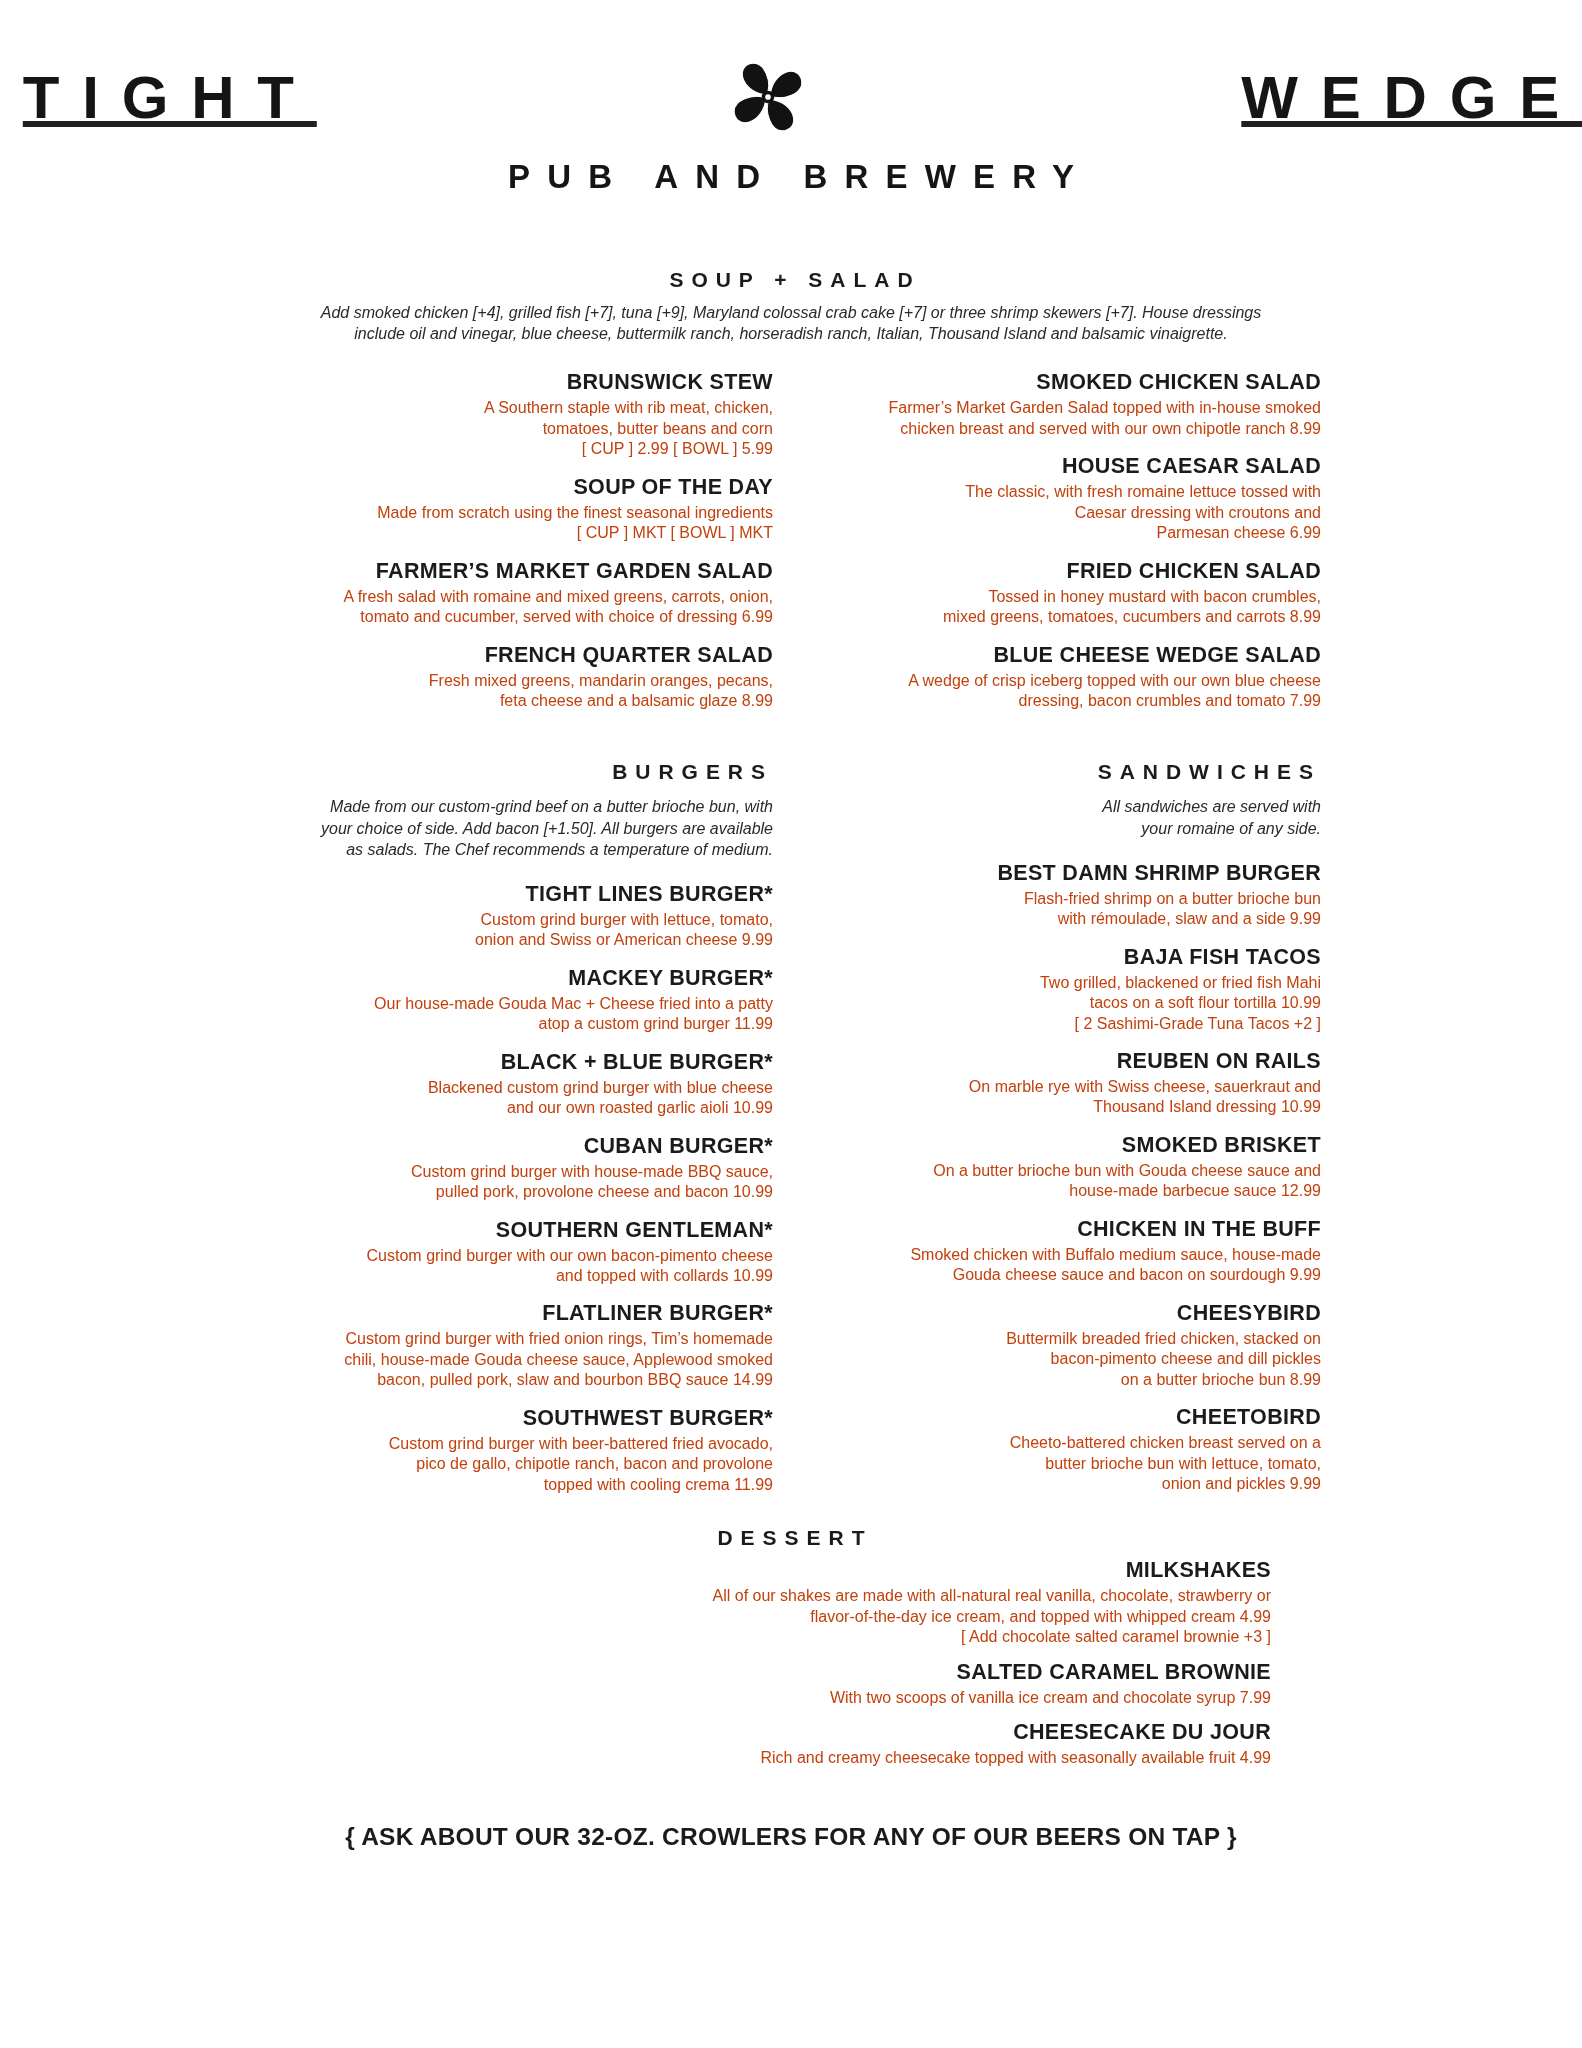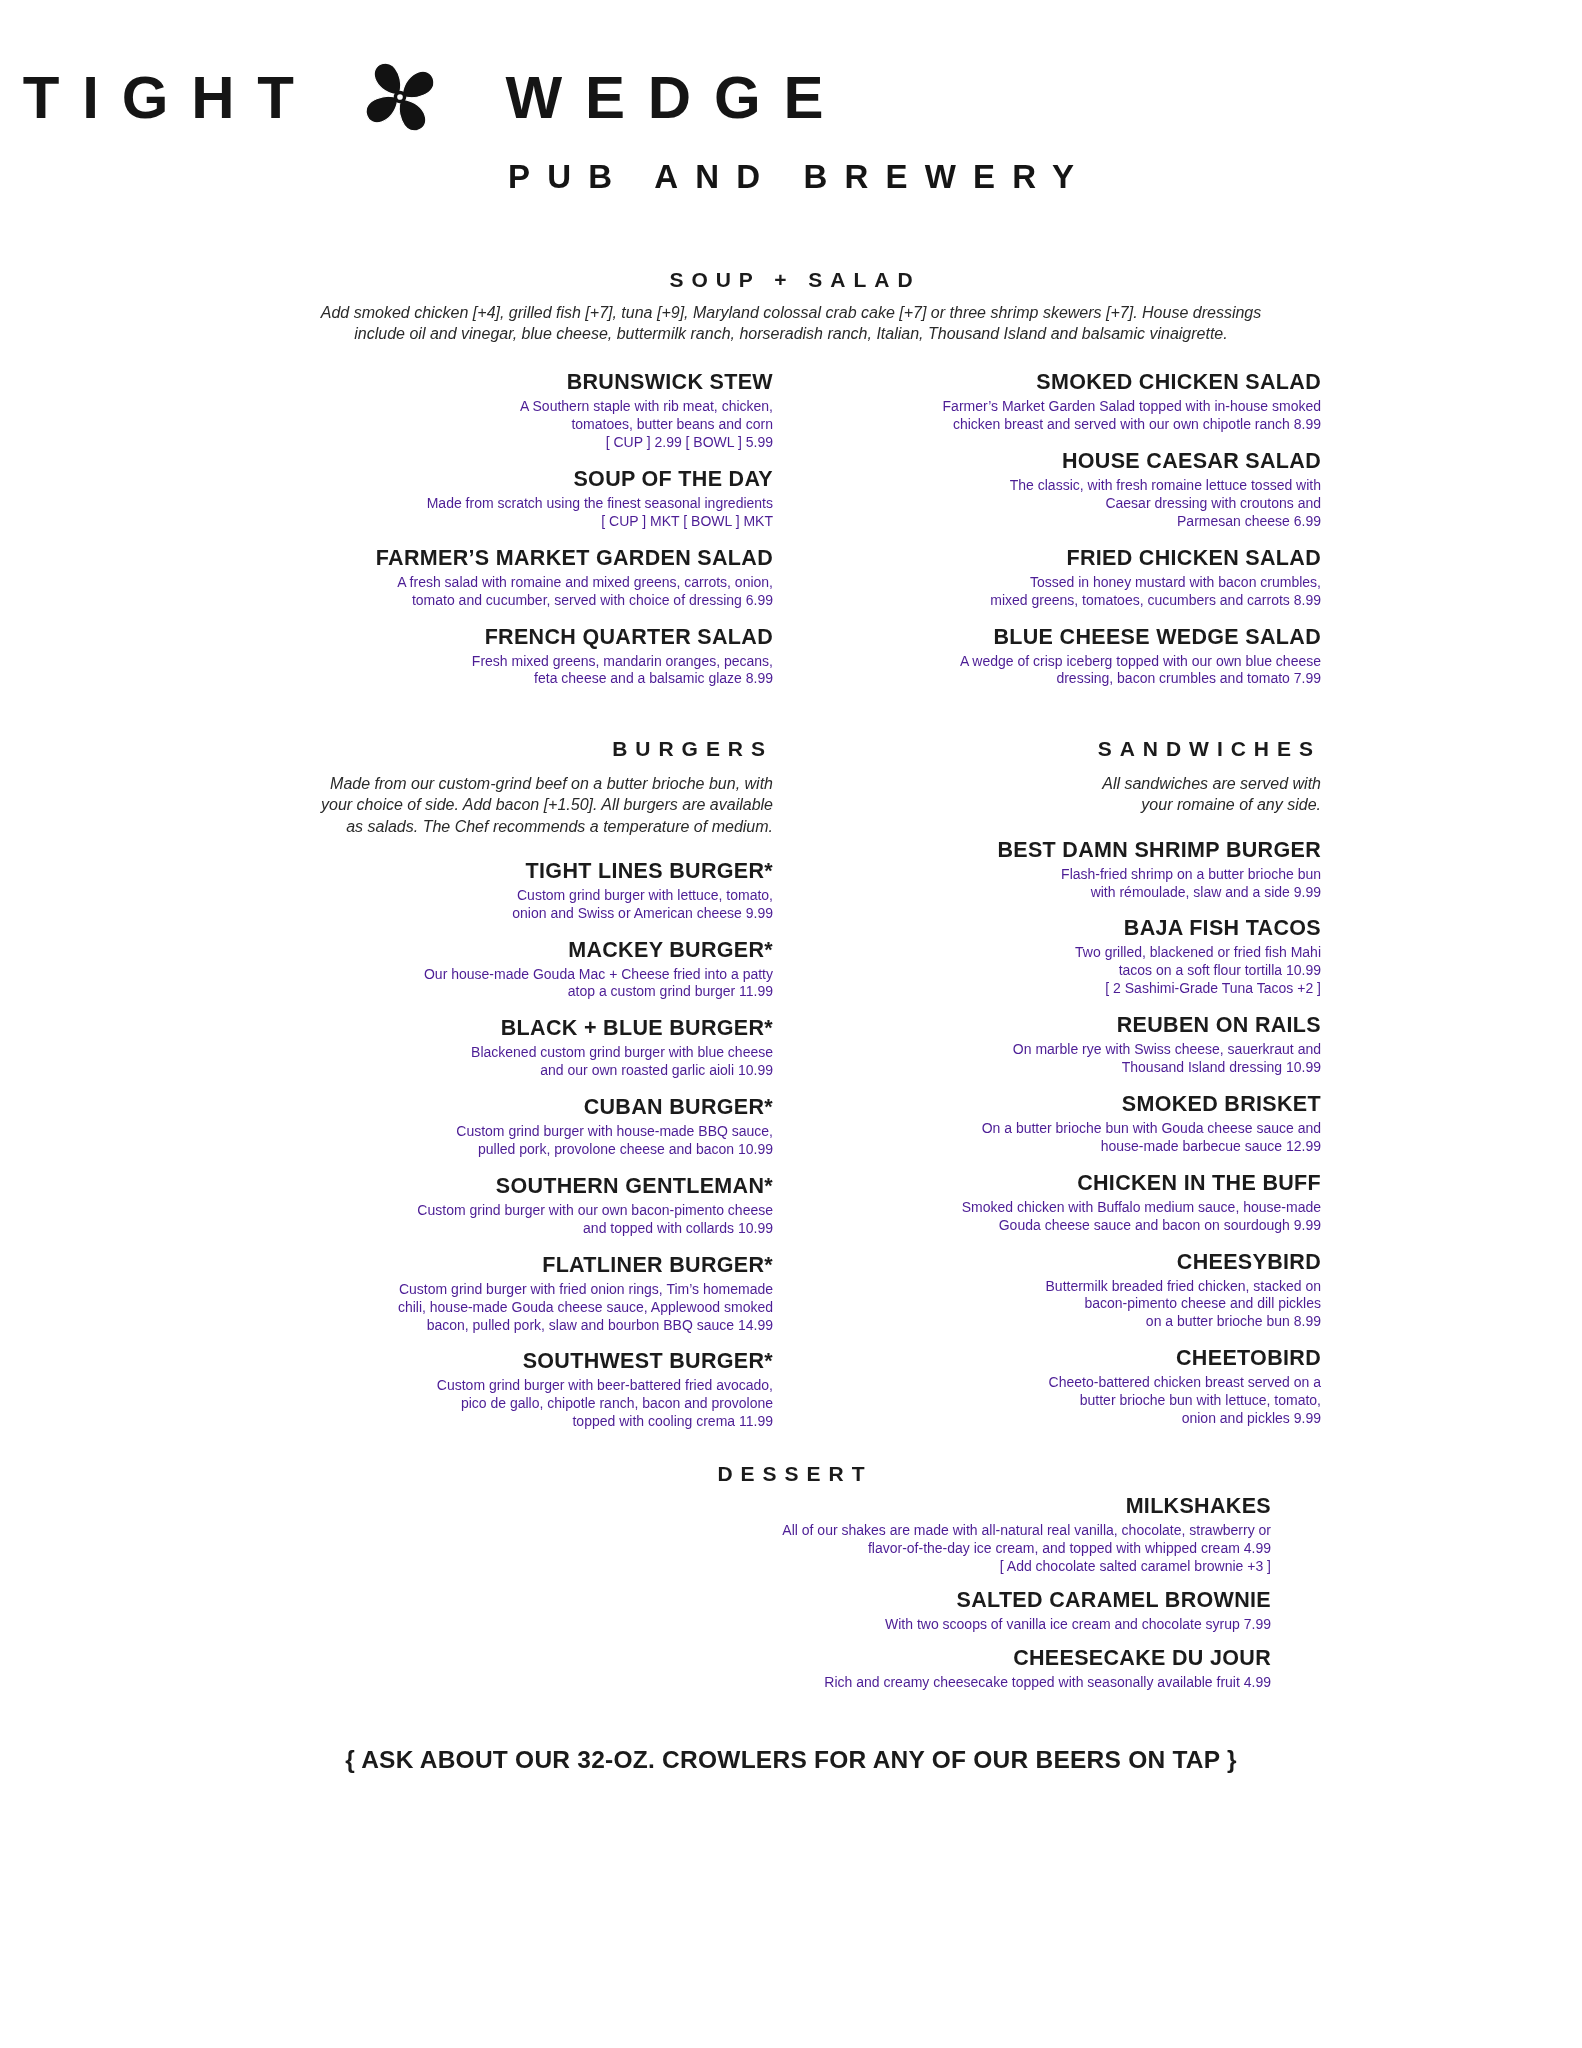--- a/index.html
+++ b/index.html
@@ -8,21 +8,21 @@
     width: 1582px;
     height: 2048px;
     overflow: hidden;
     font-family: "Liberation Sans", sans-serif;
     color: #231f20;
   }
   .menu { width: 100%; height: 100%; padding-top: 58px; text-align: center; }
 
   
   .logo-row {
-    display: flex; align-items: center; justify-content: flex-start; gap: 44px;
+    display: flex; align-items: center; justify-content: space-between; gap: 44px; text-decoration: underline;
   }
   .logo-word {
     font-size: 60px; font-weight: 700; letter-spacing: 0.38em; text-indent: 0.38em;
     color: #151515;
   }
   .logo-prop { width: 78px; height: 78px; flex: 0 0 auto; }
   .logo-sub {
     margin-top: 22px;
     font-size: 33px; font-weight: 700; letter-spacing: 0.52em; text-indent: 0.52em;
     color: #151515;
@@ -36,21 +36,21 @@
   .intro {
     font-style: italic; font-size: 16px; line-height: 1.32;
     white-space: pre-line; color: #2a2a2a;
   }
   .item { margin-bottom: 15px; }
   .item-name {
     font-size: 21.5px; font-weight: 700; letter-spacing: 0.015em; color: #1b1b1b;
     margin-bottom: 3px;
   }
   .item-desc {
-    font-size: 14px; line-height: 1.28; white-space: pre-line; color: #4c1d95;
+    font-size: 16px; line-height: 1.28; white-space: pre-line; color: #c2410c;
   }
 
   
   .soup-section { margin-top: 72px; }
   .soup-section .intro { max-width: 1240px; margin: 10px auto 0; }
   .two-col {
     width: 1060px; margin: 26px auto 0;
     display: grid; grid-template-columns: 1fr 1fr; column-gap: 36px;
   }
   .col { text-align: right; }

